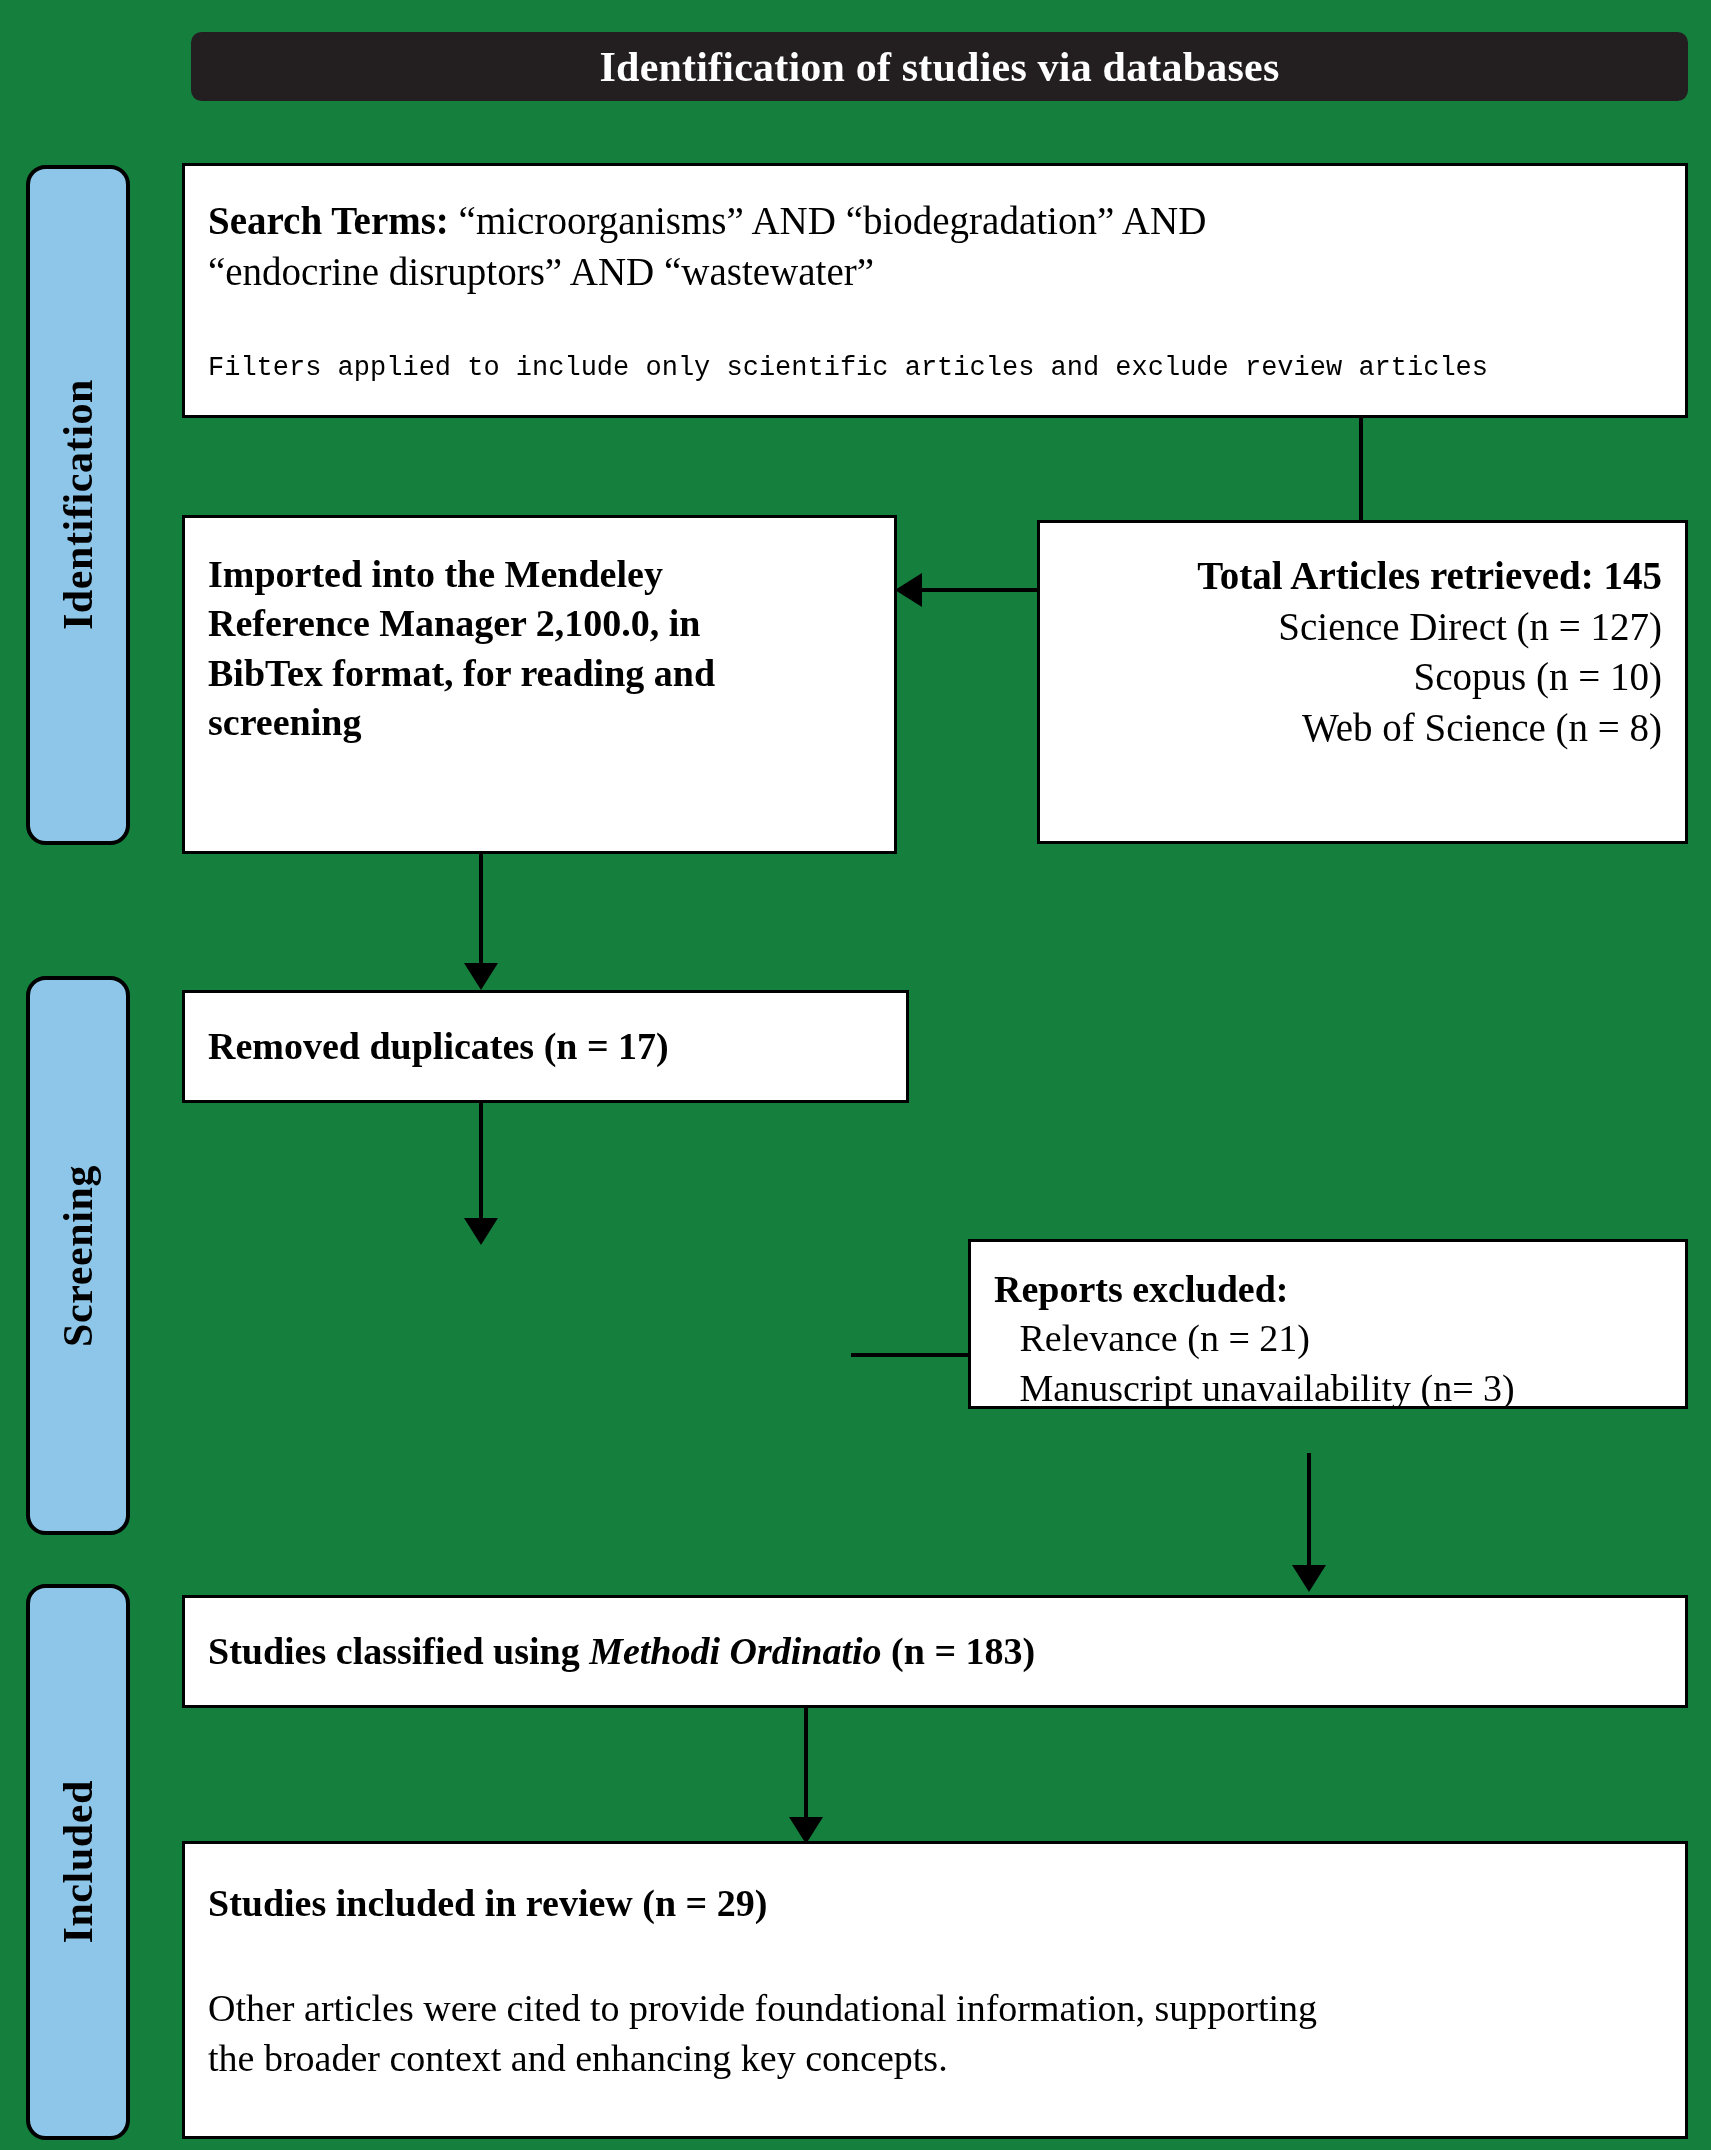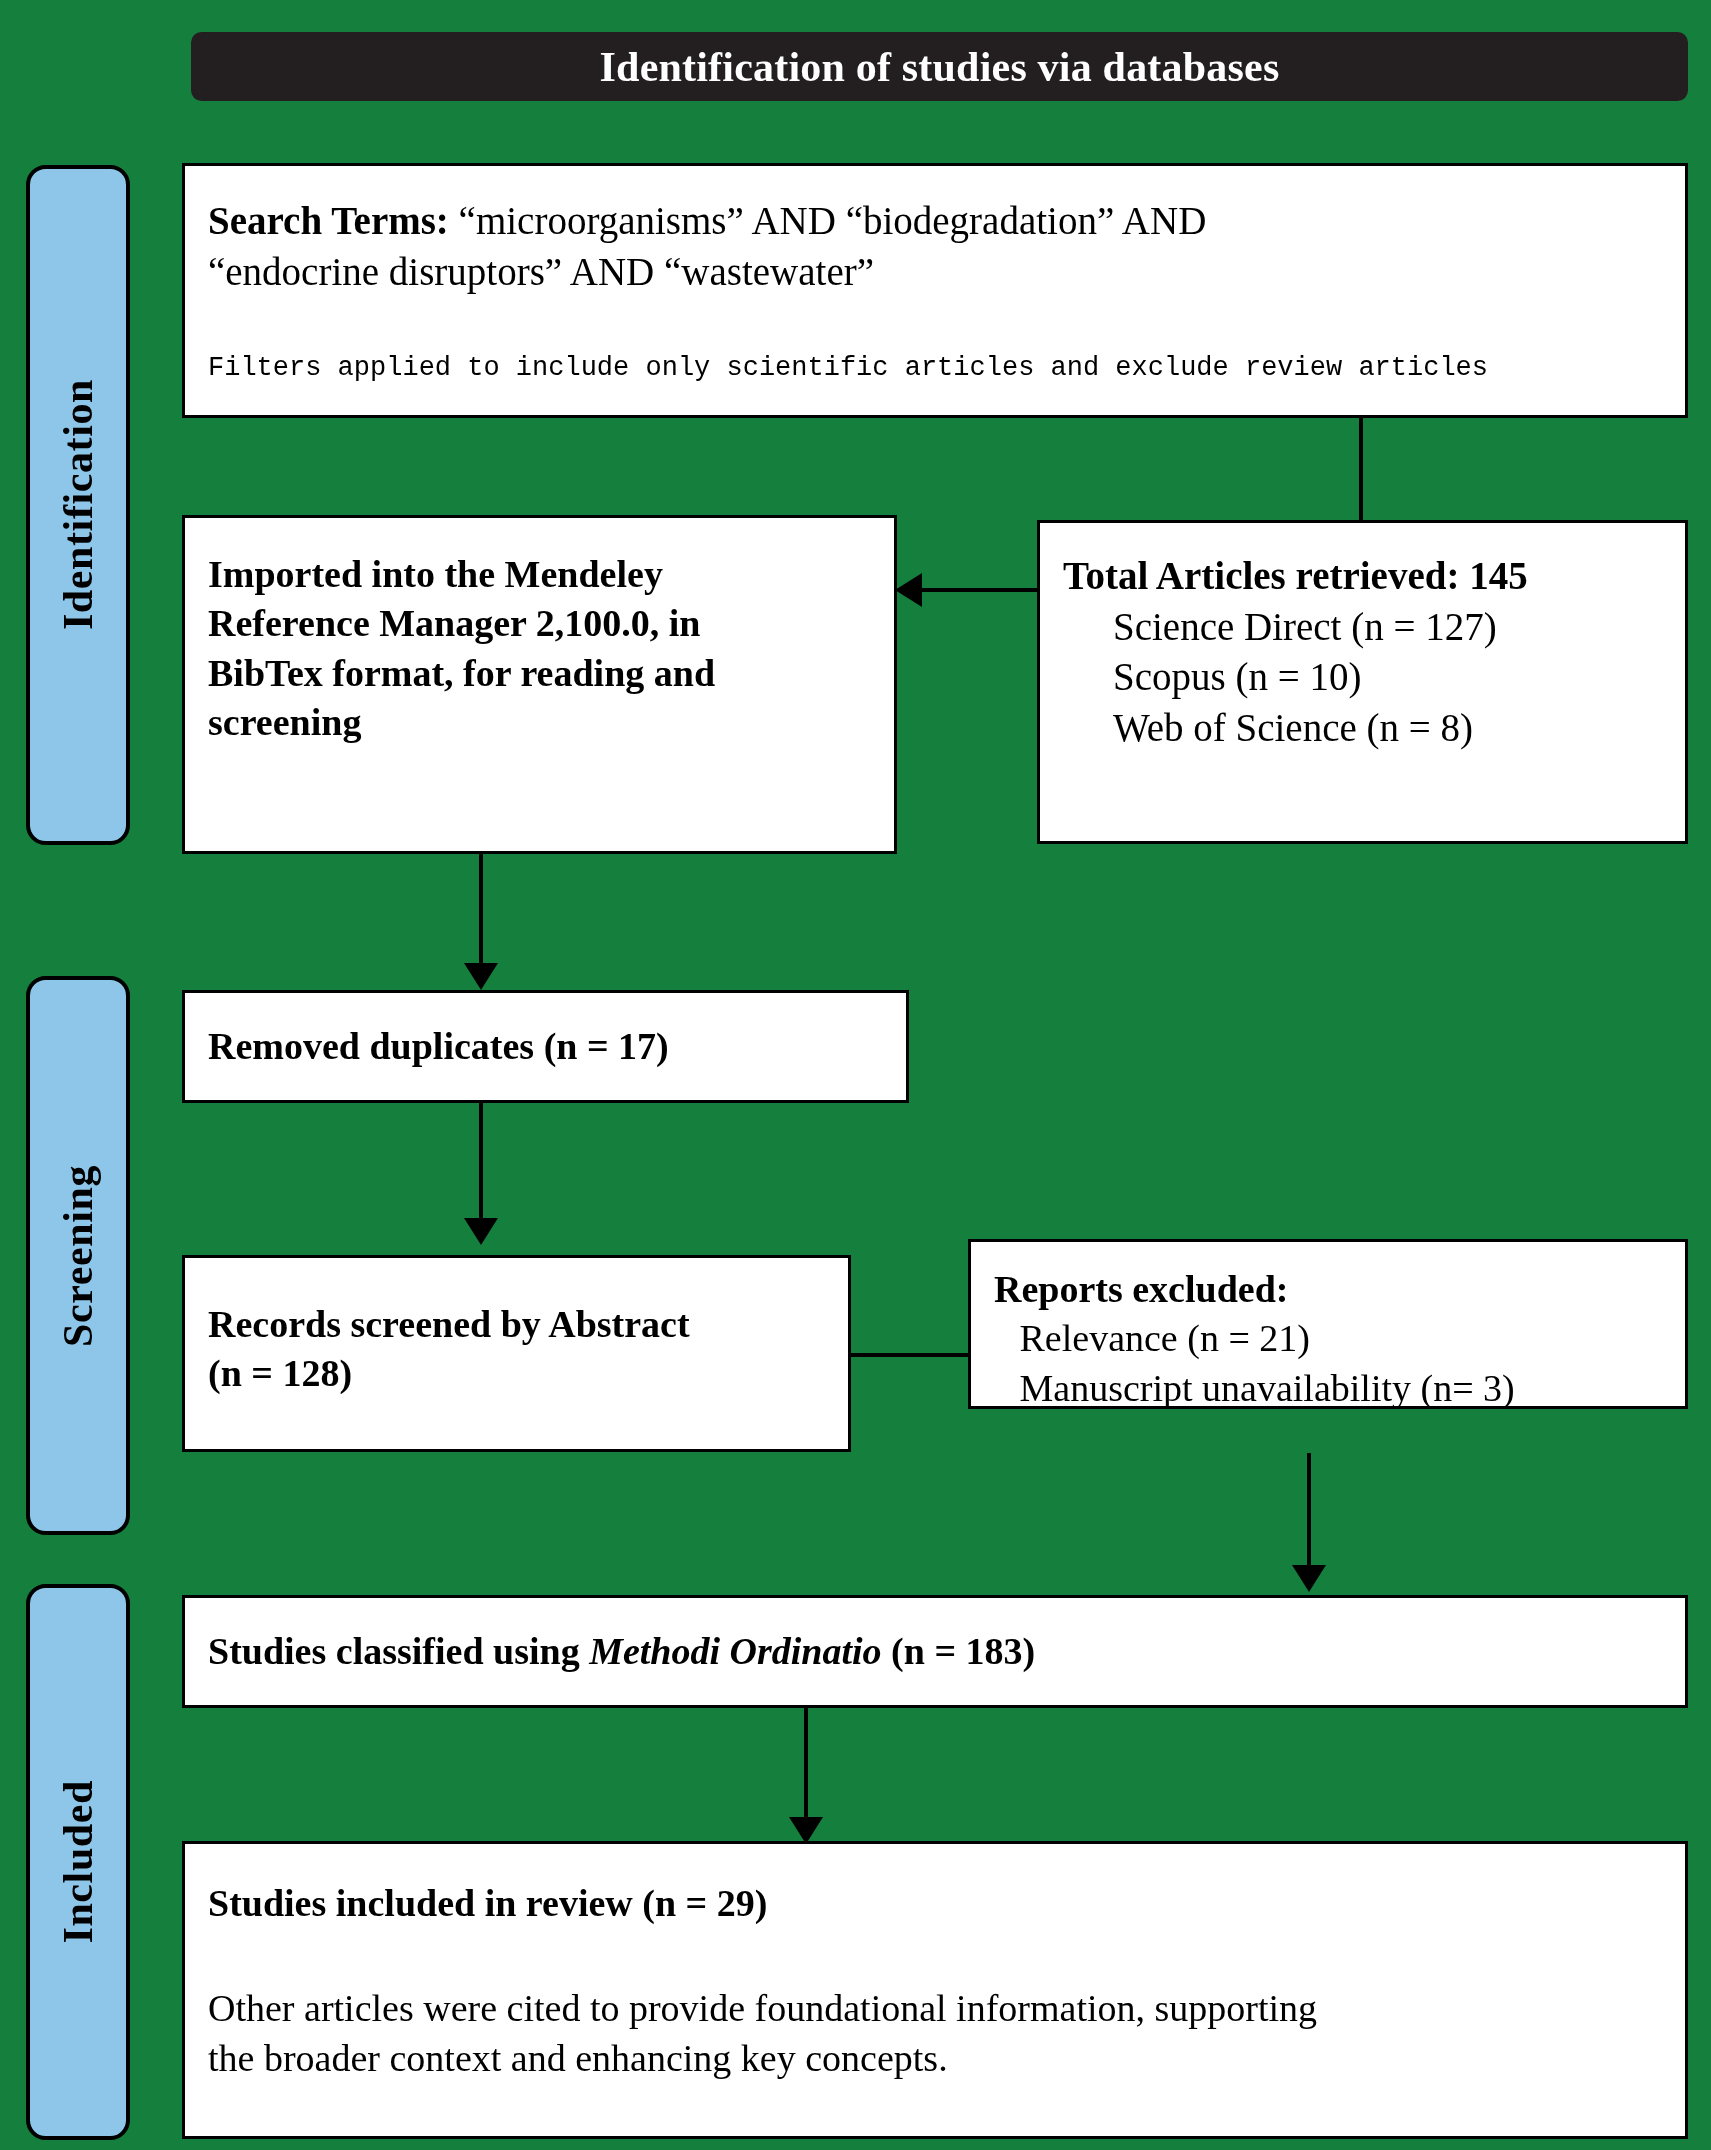--- a/index.html
+++ b/index.html
@@ -157,21 +157,21 @@
     <div class="line t-mid reg">“endocrine disruptors” AND “wastewater”</div>
     <div class="gap-md"></div>
     <div class="small">Filters applied to include only scientific articles and exclude review articles</div>
   </div>
 
   <div class="arrow" style="left:1343px; top:418px; width:36px; height:133px;">
     <div class="stem-v" style="height:110px;"></div>
     <div class="head-d"></div>
   </div>
 
-  <div class="node" style="left:1037px; top:520px; width:651px; height:324px; padding-top:28px;">
+  <div class="node" style="left:1037px; top:520px; width:651px; height:324px; padding-top:28px;text-align:right;">
     <div class="line t-mid b">Total Articles retrieved: 145</div>
     <div class="line t-mid reg indent">Science Direct (n = 127)</div>
     <div class="line t-mid reg indent">Scopus (n = 10)</div>
     <div class="line t-mid reg indent">Web of Science (n = 8)</div>
   </div>
 
   <div class="arrow" style="left:895px; top:572px; width:145px; height:36px;">
     <div class="stem-h" style="left:19.7px; right:0;"></div>
     <div class="head-l"></div>
   </div>
@@ -190,24 +190,20 @@
 
   <div class="node" style="left:182px; top:990px; width:727px; height:113px; display:flex; align-items:center;">
     <div class="line t-body b">Removed duplicates (n = 17)</div>
   </div>
 
   <div class="arrow" style="left:463px; top:1103px; width:36px; height:142px;">
     <div class="stem-v" style="height:119px;"></div>
     <div class="head-d"></div>
   </div>
 
-  <div class="node" style="left:182px; top:1255px; width:669px; height:197px; padding-top:42px;">
-    <div class="line t-body b">Records screened by Abstract</div>
-    <div class="line t-body b">(n = 128)</div>
-  </div>
 
   <div class="arrow" style="left:851px; top:1337px; width:148px; height:36px;">
     <div class="stem-h" style="left:0; right:17.4px;"></div>
     <div class="head-r"></div>
   </div>
 
   <div class="node" style="left:968px; top:1239px; width:720px; height:170px; padding-top:23px;">
     <div class="line t-body b">Reports excluded:</div>
     <div class="line t-body reg" style="padding-left:25.5px;">Relevance (n = 21)</div>
     <div class="line t-body reg" style="padding-left:25.5px;">Manuscript unavailability (n= 3)</div>

